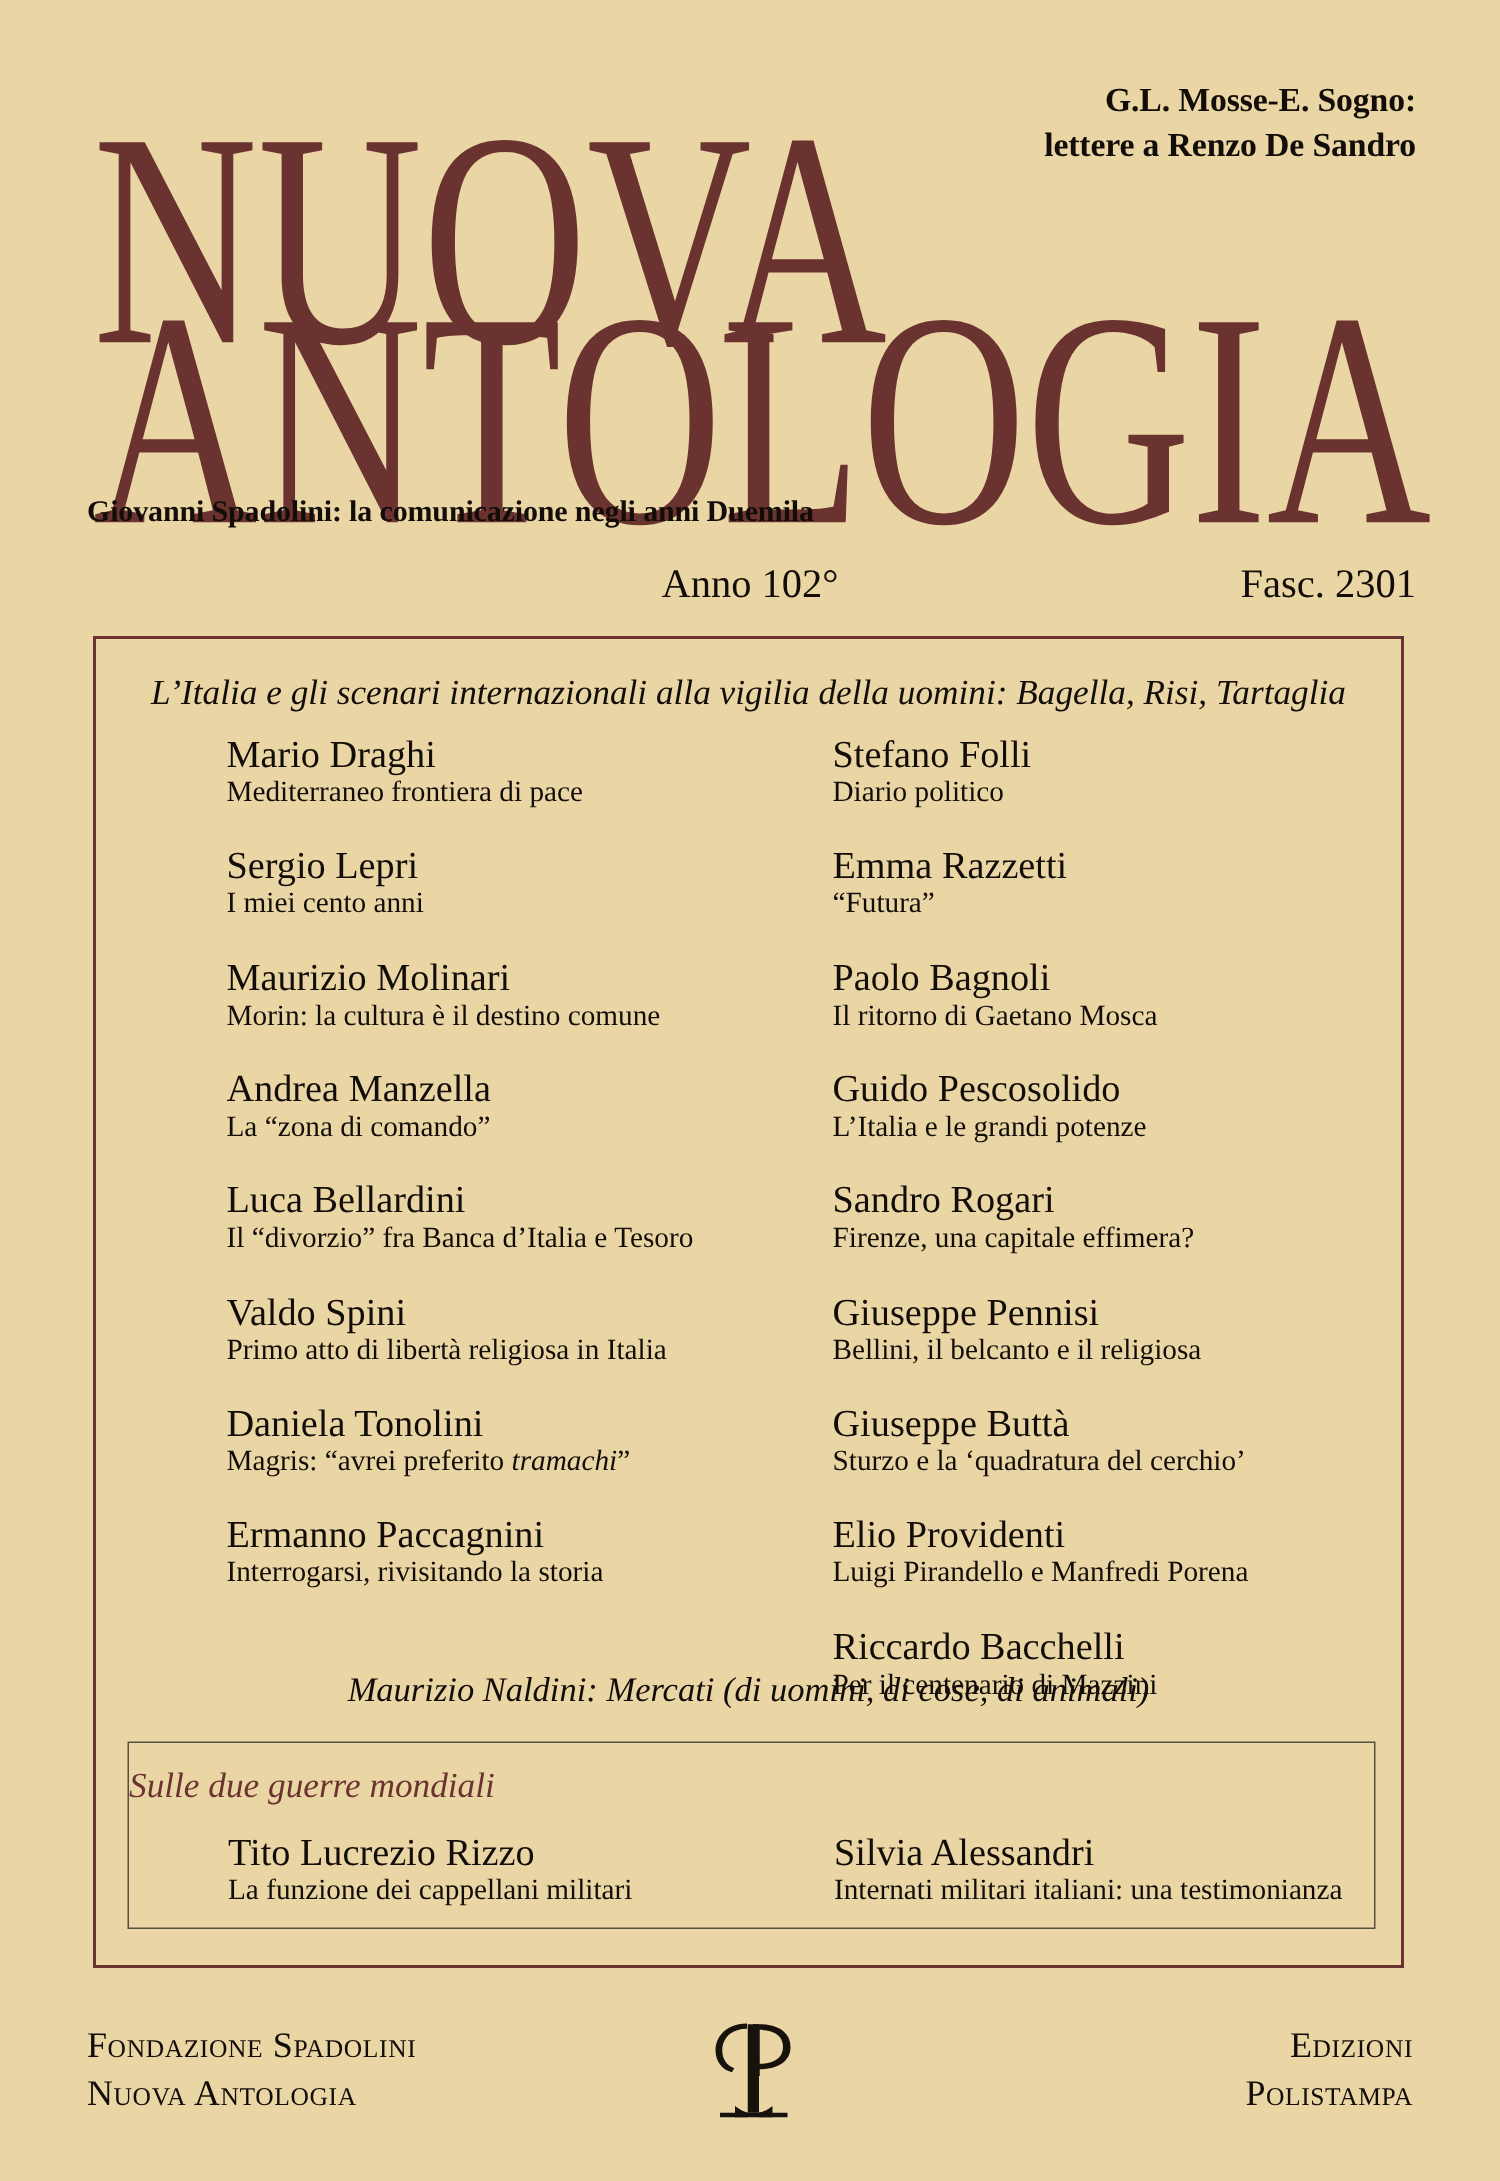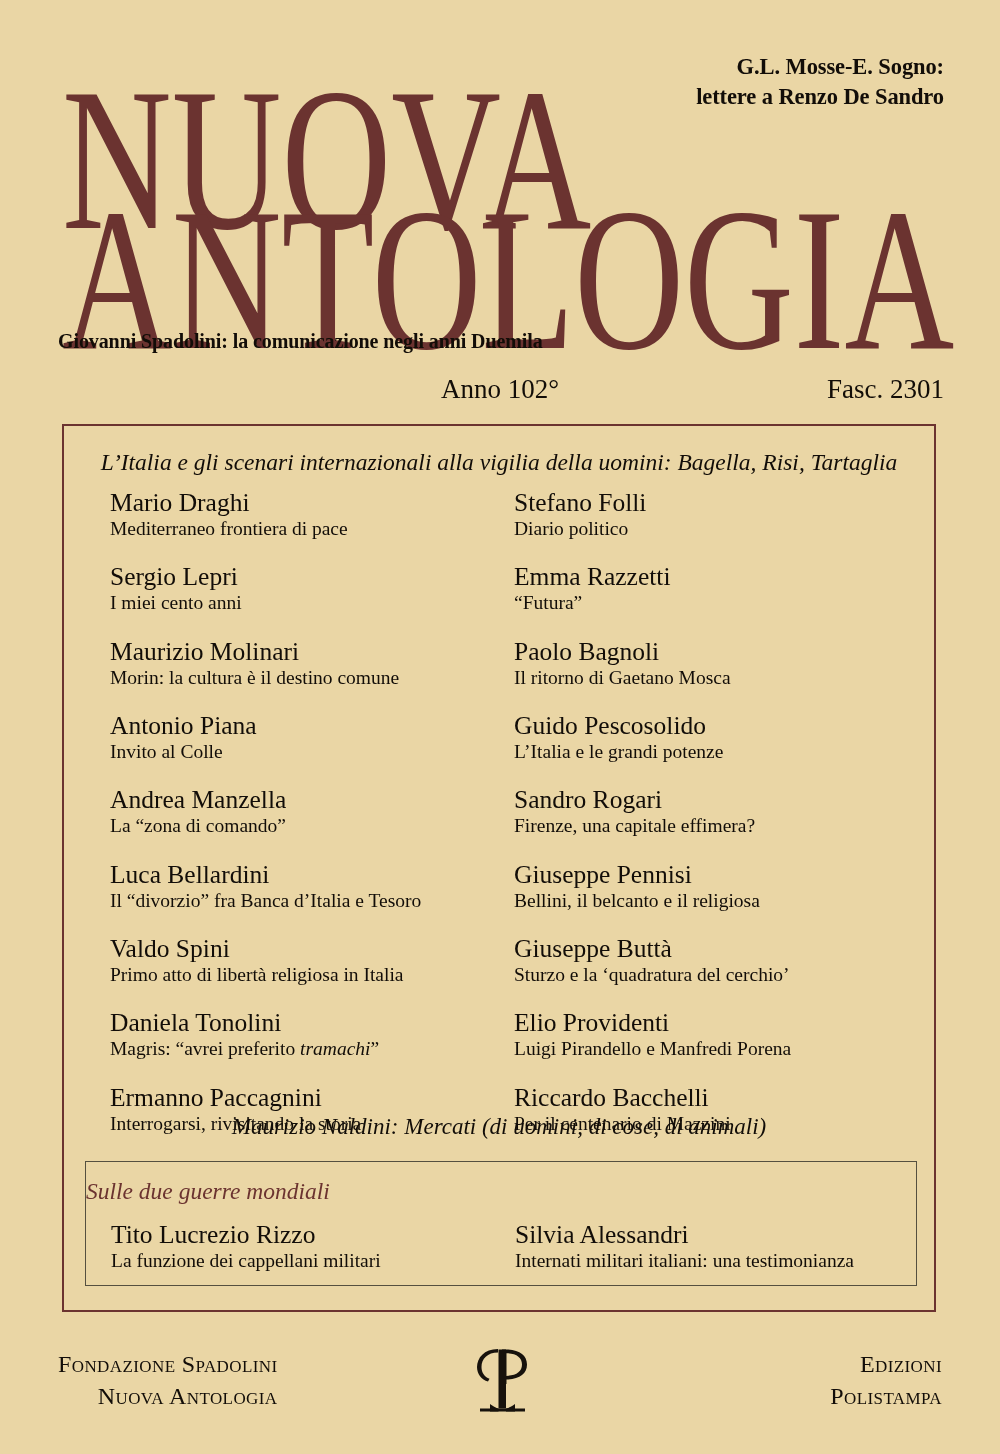--- a/index.html
+++ b/index.html
@@ -101,20 +101,21 @@
   #toc-columns {
     position: absolute;
     left: 0; top: 62px;
     width: 874px;
     height: 610px;
   }
   .toc-col {
     position: absolute;
     top: 0;
     width: 410px;
+    margin-left: 41px;
   }
   .toc-col.left  { left: 46px; }
   .toc-col.right { left: 450px; }
 
   .toc-entry { margin-bottom: 21.5px; }
   .toc-author {
     font-size: 25.5px;
     line-height: 1.14;
     color: #120d08;
     white-space: nowrap;
@@ -177,21 +178,21 @@
   }
   .footer-block {
     position: absolute;
     top: 8px;
     font-variant: small-caps;
     font-size: 24px;
     line-height: 1.35;
     color: #120d08;
     letter-spacing: 0.4px;
   }
-  #footer-left  { left: 58px; text-align: right; }
+  #footer-left  { left: 58px; text-align: left; }
   #footer-right { right: 58px; text-align: right; }
 
   #publisher-logo {
     position: absolute;
     left: 468px;
     top: 0px;
     width: 70px;
     height: 82px;
   }
 </style>
@@ -227,24 +228,20 @@
           <div class="toc-author">Mario Draghi</div>
           <div class="toc-title">Mediterraneo frontiera di pace</div>
         </div>
         <div class="toc-entry">
           <div class="toc-author">Sergio Lepri</div>
           <div class="toc-title">I miei cento anni</div>
         </div>
         <div class="toc-entry">
           <div class="toc-author">Maurizio Molinari</div>
           <div class="toc-title">Morin: la cultura è il destino comune</div>
-        </div>
-        <div class="toc-entry">
-          <div class="toc-author">Antonio Piana</div>
-          <div class="toc-title">Invito al Colle</div>
         </div>
         <div class="toc-entry">
           <div class="toc-author">Andrea Manzella</div>
           <div class="toc-title">La “zona di comando”</div>
         </div>
         <div class="toc-entry">
           <div class="toc-author">Luca Bellardini</div>
           <div class="toc-title">Il “divorzio” fra Banca d’Italia e Tesoro</div>
         </div>
         <div class="toc-entry">

